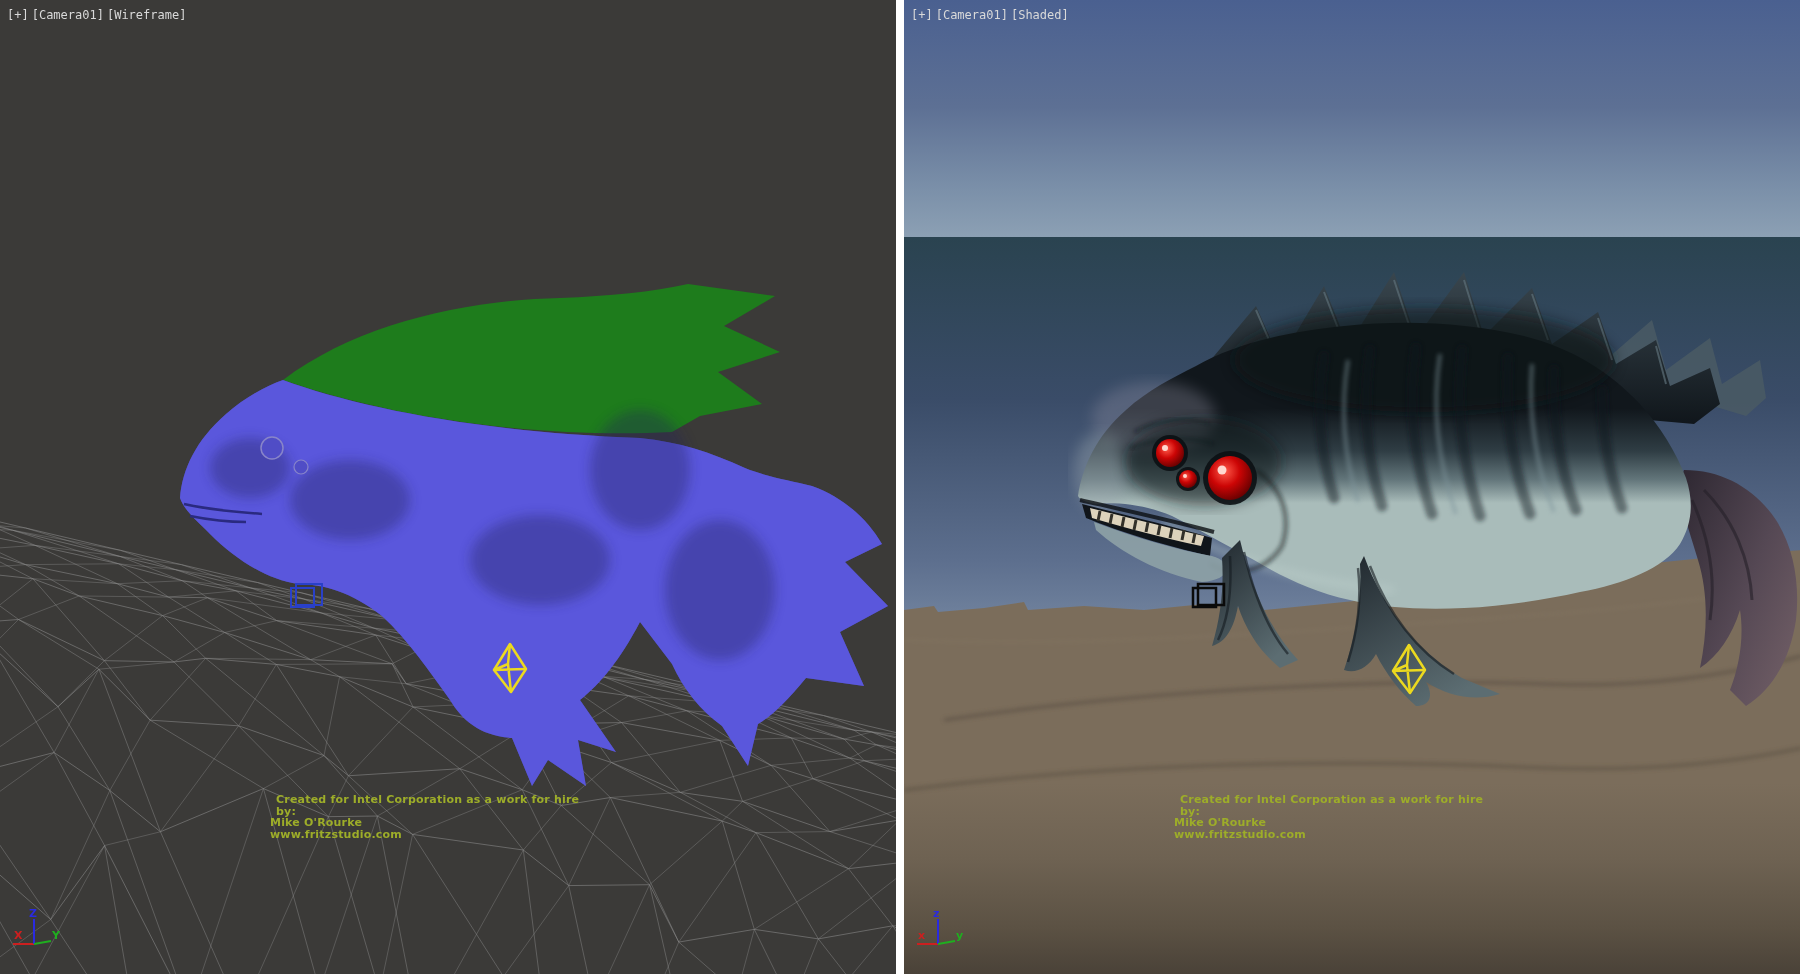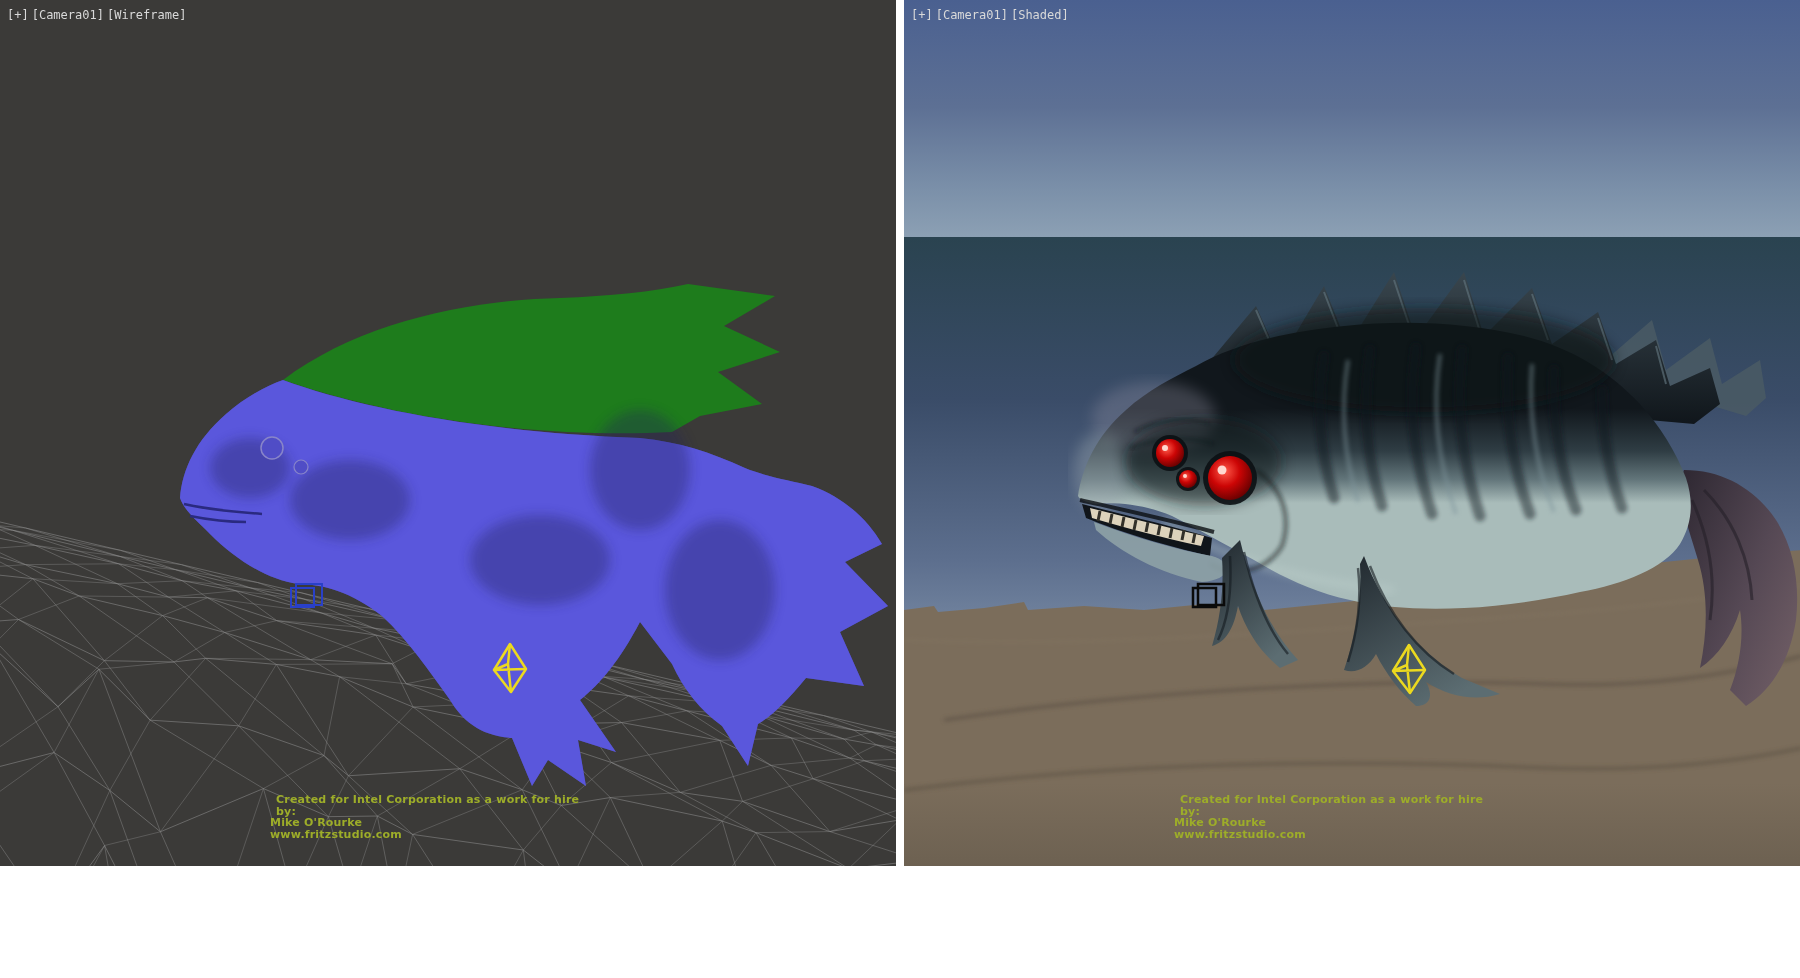--- a/index.html
+++ b/index.html
@@ -1,18 +1,18 @@
 <!DOCTYPE html>
 <html><head>
 <meta charset="utf-8">
 <style>
   html,body{margin:0;padding:0;background:#222;}
   .screen{position:relative;width:1800px;height:978px;background:#ffffff;overflow:hidden;
           font-family:"DejaVu Sans",sans-serif;}
-  .viewport{position:absolute;top:0;height:866px;overflow:hidden;}
+  .viewport{position:absolute;top:0;height:974px;overflow:hidden;}
   .vp-left{left:0;width:896px;background:#3b3a38;}
   .vp-right{left:904px;width:898px;background:#4d6391;}
   .scene{position:absolute;left:0;top:0;}
   .sky{position:absolute;left:0;top:0;width:898px;height:237px;
        background:linear-gradient(#4a6090 0%,#5d7094 45%,#7b90a9 80%,#8ca0b4 100%);}
   .sea2{position:absolute;left:0;top:237px;width:898px;height:463px;
        background:linear-gradient(#2a4350 0%,#3a4c68 35%,#5d6f8e 70%,#8a9cb2 100%);}
   .vp-label{position:absolute;left:7px;top:8px;font-family:"DejaVu Sans Mono",monospace;
             font-size:12px;color:#d9d9d9;white-space:nowrap;}
   .vp-label span{margin-right:3px;cursor:default;}

